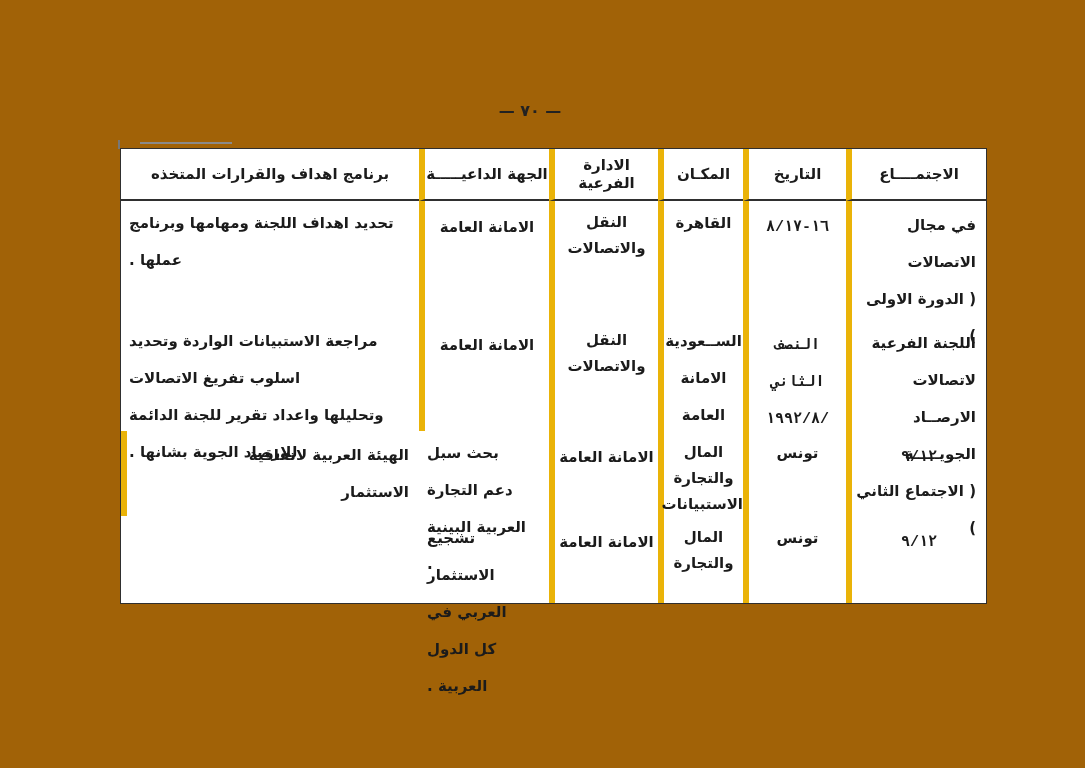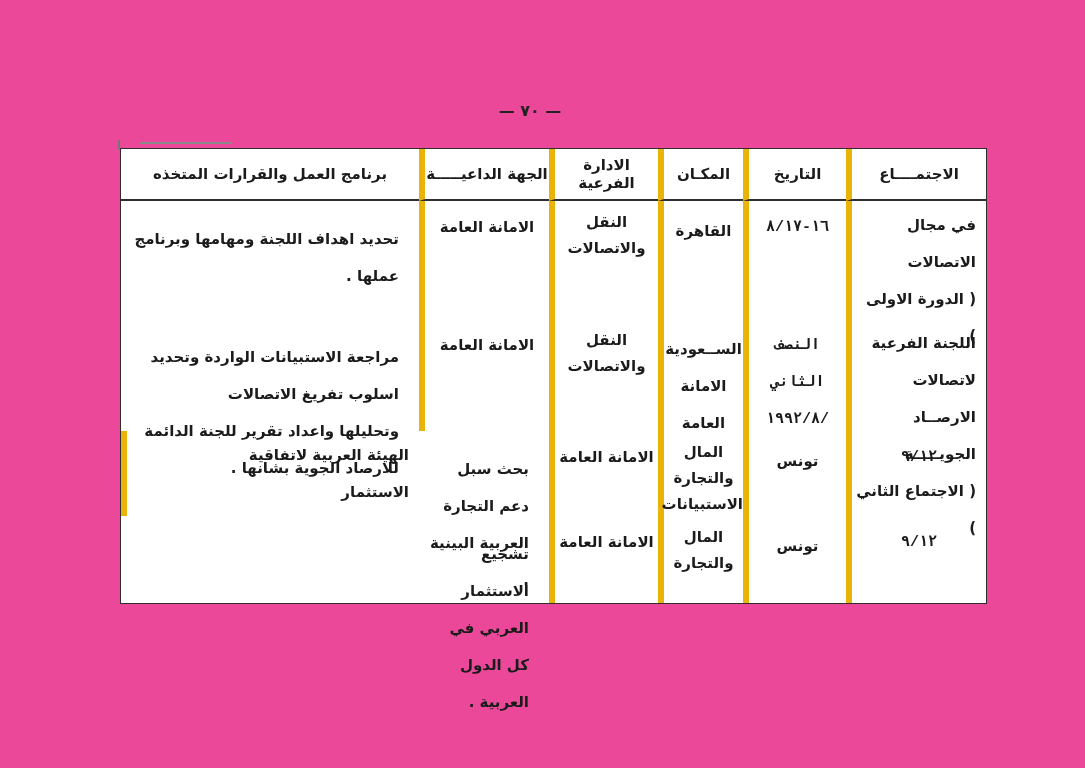--- a/index.html
+++ b/index.html
@@ -5,21 +5,21 @@
   html, body {
     margin: 0; padding: 0;
     width: 1085px; height: 768px;
     background: #ffffff;
     overflow: hidden;
     font-family: "DejaVu Sans", sans-serif;
   }
   .page {
     position: relative;
     width: 1085px; height: 768px;
-    background: #ec4899;
+    background: #a16207;
     color: #1b1b1b;
   }
   .page-number {
     position: absolute;
     top: 101px; left: 380px; width: 300px;
     text-align: center;
     font-size: 16px;
     font-weight: 700;
     letter-spacing: 4px;
     color: #222;
@@ -49,24 +49,24 @@
   .h {
     border-bottom: 2px solid #2f2f2f;
     display: flex;
     align-items: center;
     justify-content: center;
     text-align: center;
     font-size: 15px;
   }
   .col-meeting   { padding: 6px 10px 0 4px; text-align: right;  line-height: 37px; }
   .col-date      { padding-top: 8px;  text-align: center; line-height: 37px; font-family: Liberation Mono, monospace; }
-  .col-place     { padding-top: 12px;  text-align: center; line-height: 37px; }
+  .col-place     { padding-top: 4px;  text-align: center; line-height: 37px; }
   .col-sub       { padding-top: 8px;  text-align: center; line-height: 26px; }
   .col-inviting  { padding-top: 8px;  text-align: center; line-height: 37px; }
-  .col-program   { padding: 20px 20px 0 8px; text-align: right; line-height: 37px; }
+  .col-program   { padding: 4px 20px 0 8px; text-align: left; line-height: 37px; }
   .num {
     direction: ltr;
     unicode-bidi: bidi-override;
   }
   .artifact {
     position: absolute;
     background: #6a6a6a;
   }
   .a1 { left: 140px; top: 142px; width: 92px;  height: 2px; background:#8a8a8a; }
   .a2 { left: 118px; top: 140px; width: 2px;   height: 9px;  background:#777; }
@@ -83,21 +83,21 @@
   <div class="artifact a2"></div>
   <div class="artifact a3"></div>
 
   <div class="doc-table">
 
     <div class="c h">الاجتمــــاع</div>
     <div class="c h">التاريخ</div>
     <div class="c h">المكـان</div>
     <div class="c h">الادارة الفرعية</div>
     <div class="c h">الجهة الداعيـــــة</div>
-    <div class="c h last">برنامج العمل والقرارات المتخذه</div>
+    <div class="c h last">برنامج اهداف والقرارات المتخذه</div>
 
     <div class="c col-meeting">
       <div>في مجال الاتصالات</div>
       <div>( الدورة الاولى )</div>
     </div>
     <div class="c col-date">
       <div class="num">٨/١٧-١٦</div>
     </div>
     <div class="c col-place">
       <div>القاهرة</div>

